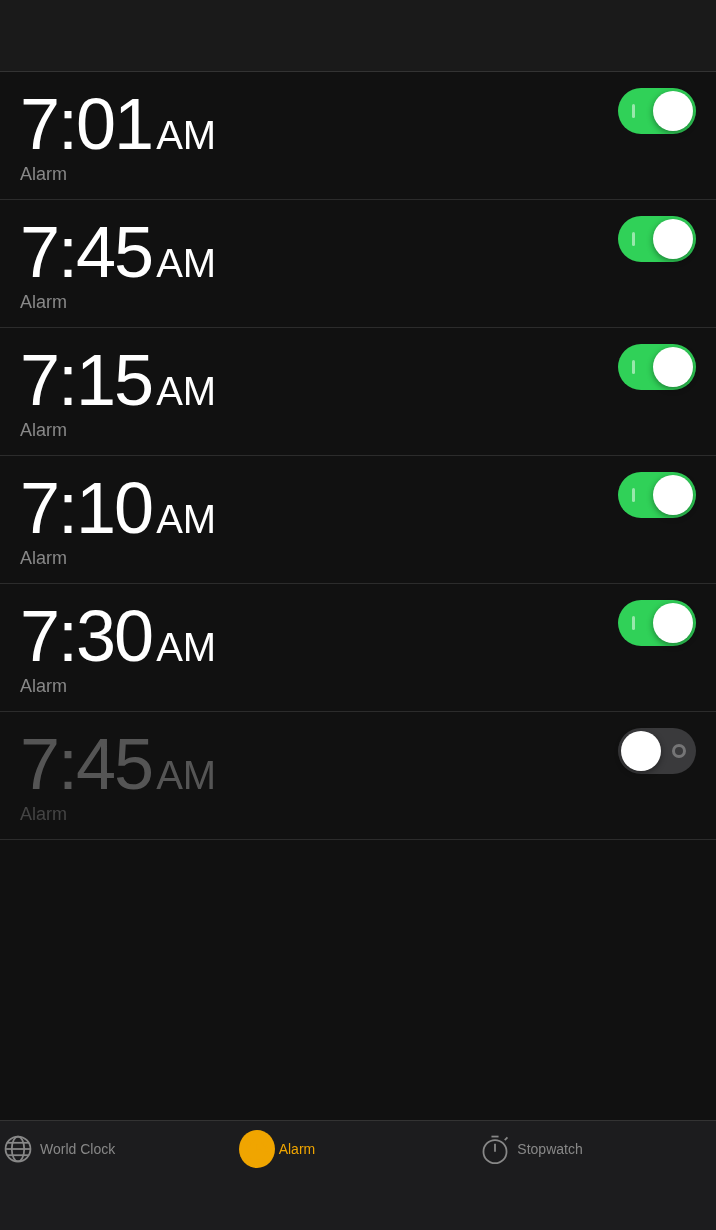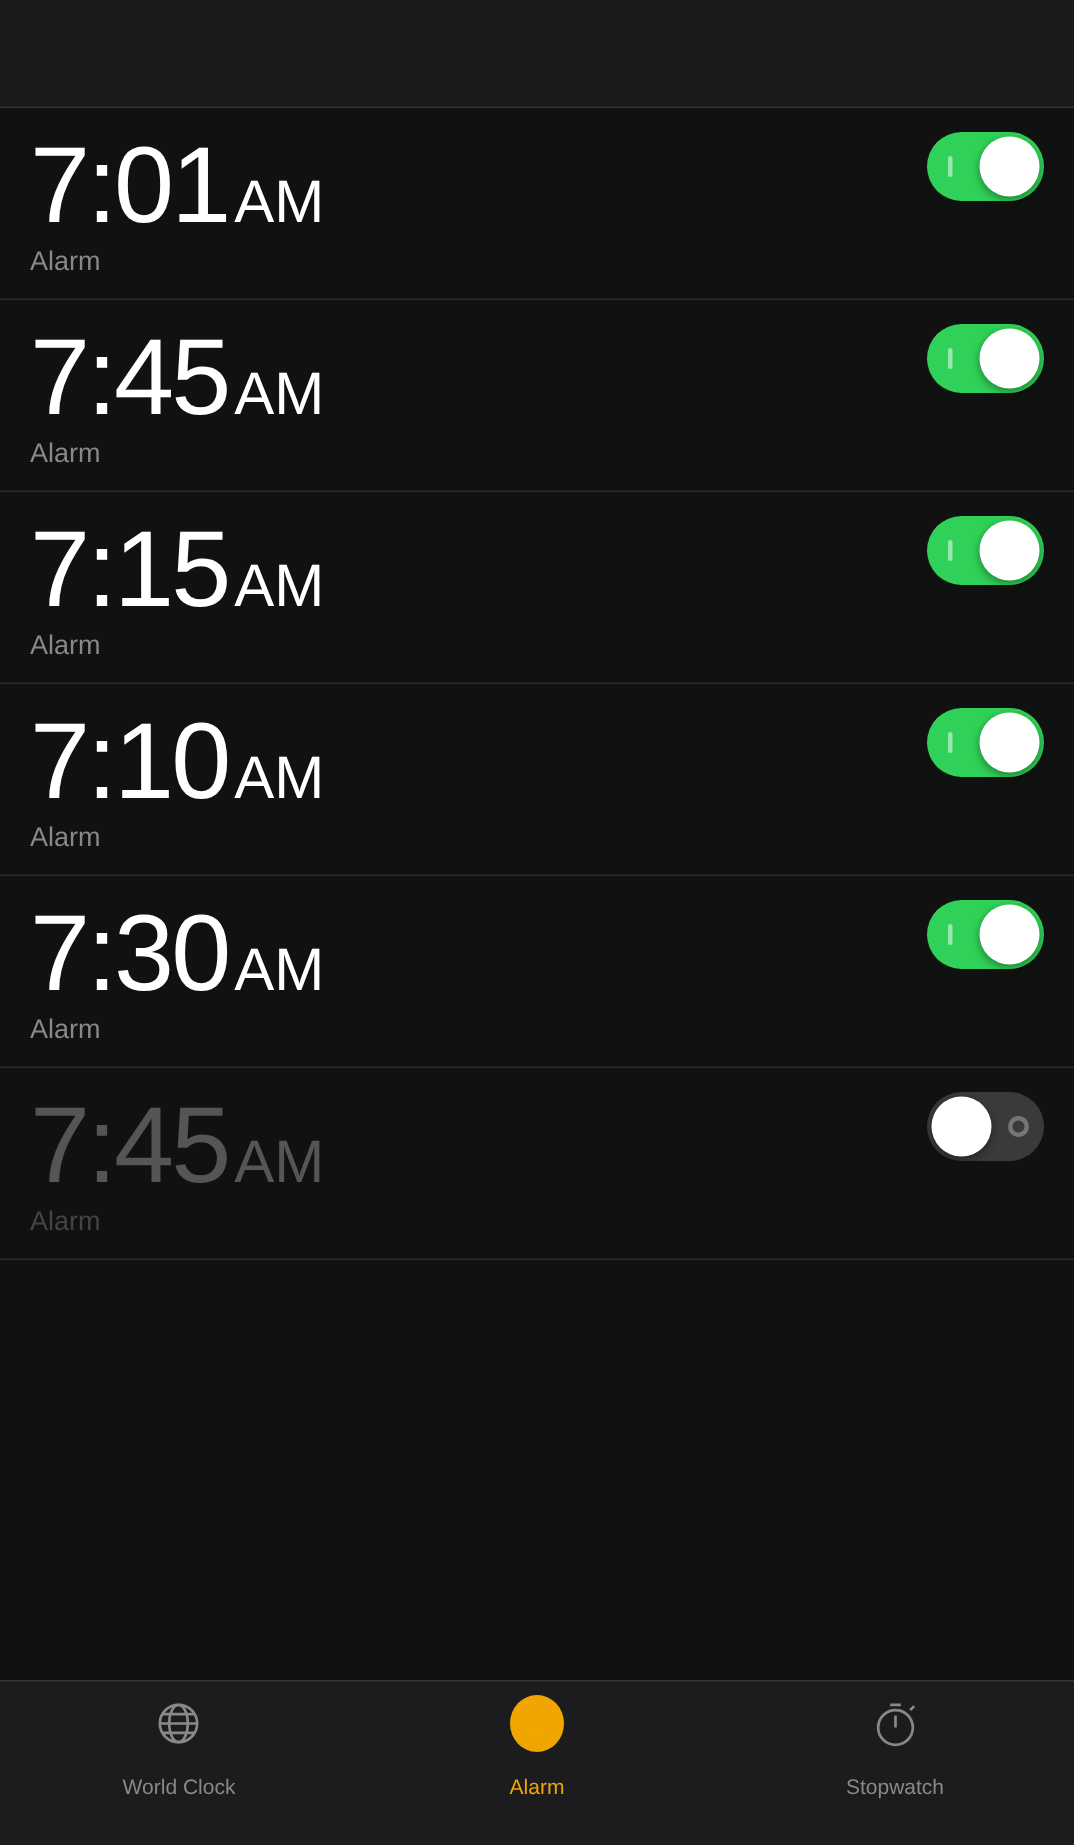--- a/index.html
+++ b/index.html
@@ -161,23 +161,23 @@
       background: #1c1c1e;
       border-top: 1px solid #333;
       display: flex;
       align-items: flex-start;
       padding-top: 10px;
     }
 
     .tab-item {
       flex: 1;
       display: flex;
-      flex-direction: column;
+      flex-direction: row;
       align-items: center;
-      gap: 16px;
+      gap: 4px;
       cursor: pointer;
     }
 
     .tab-icon {
       width: 36px;
       height: 36px;
       display: flex;
       align-items: center;
       justify-content: center;
     }

